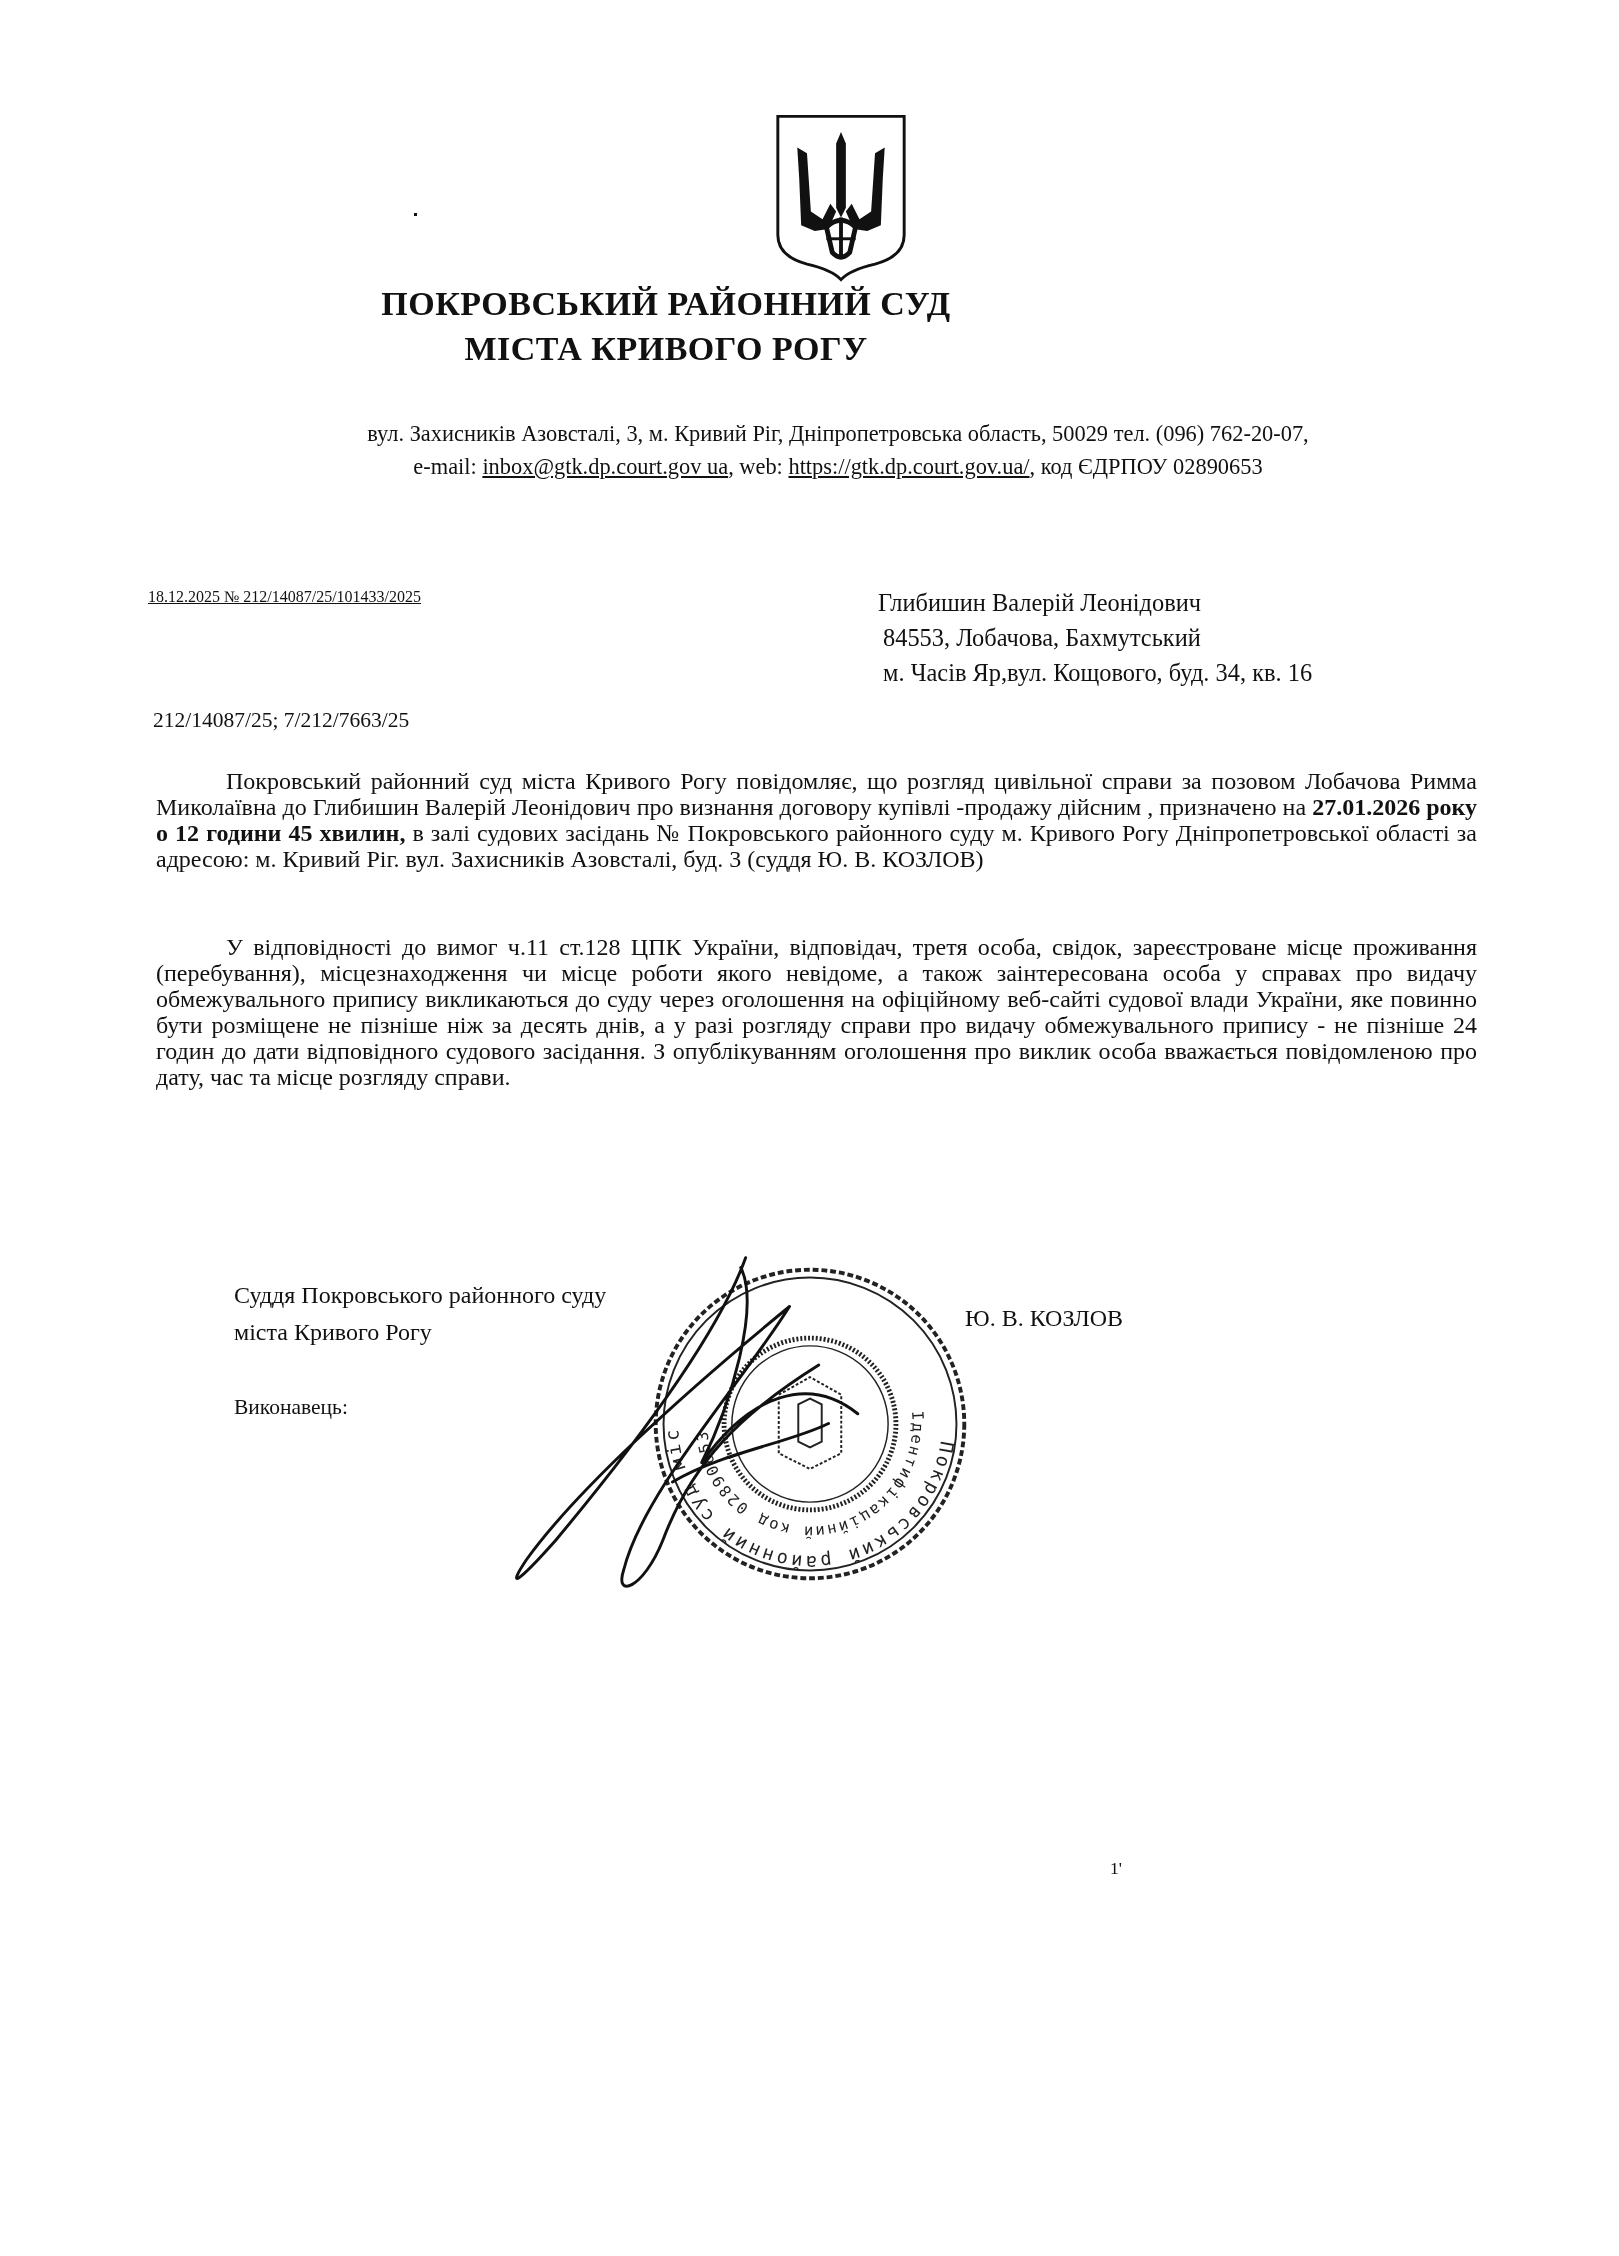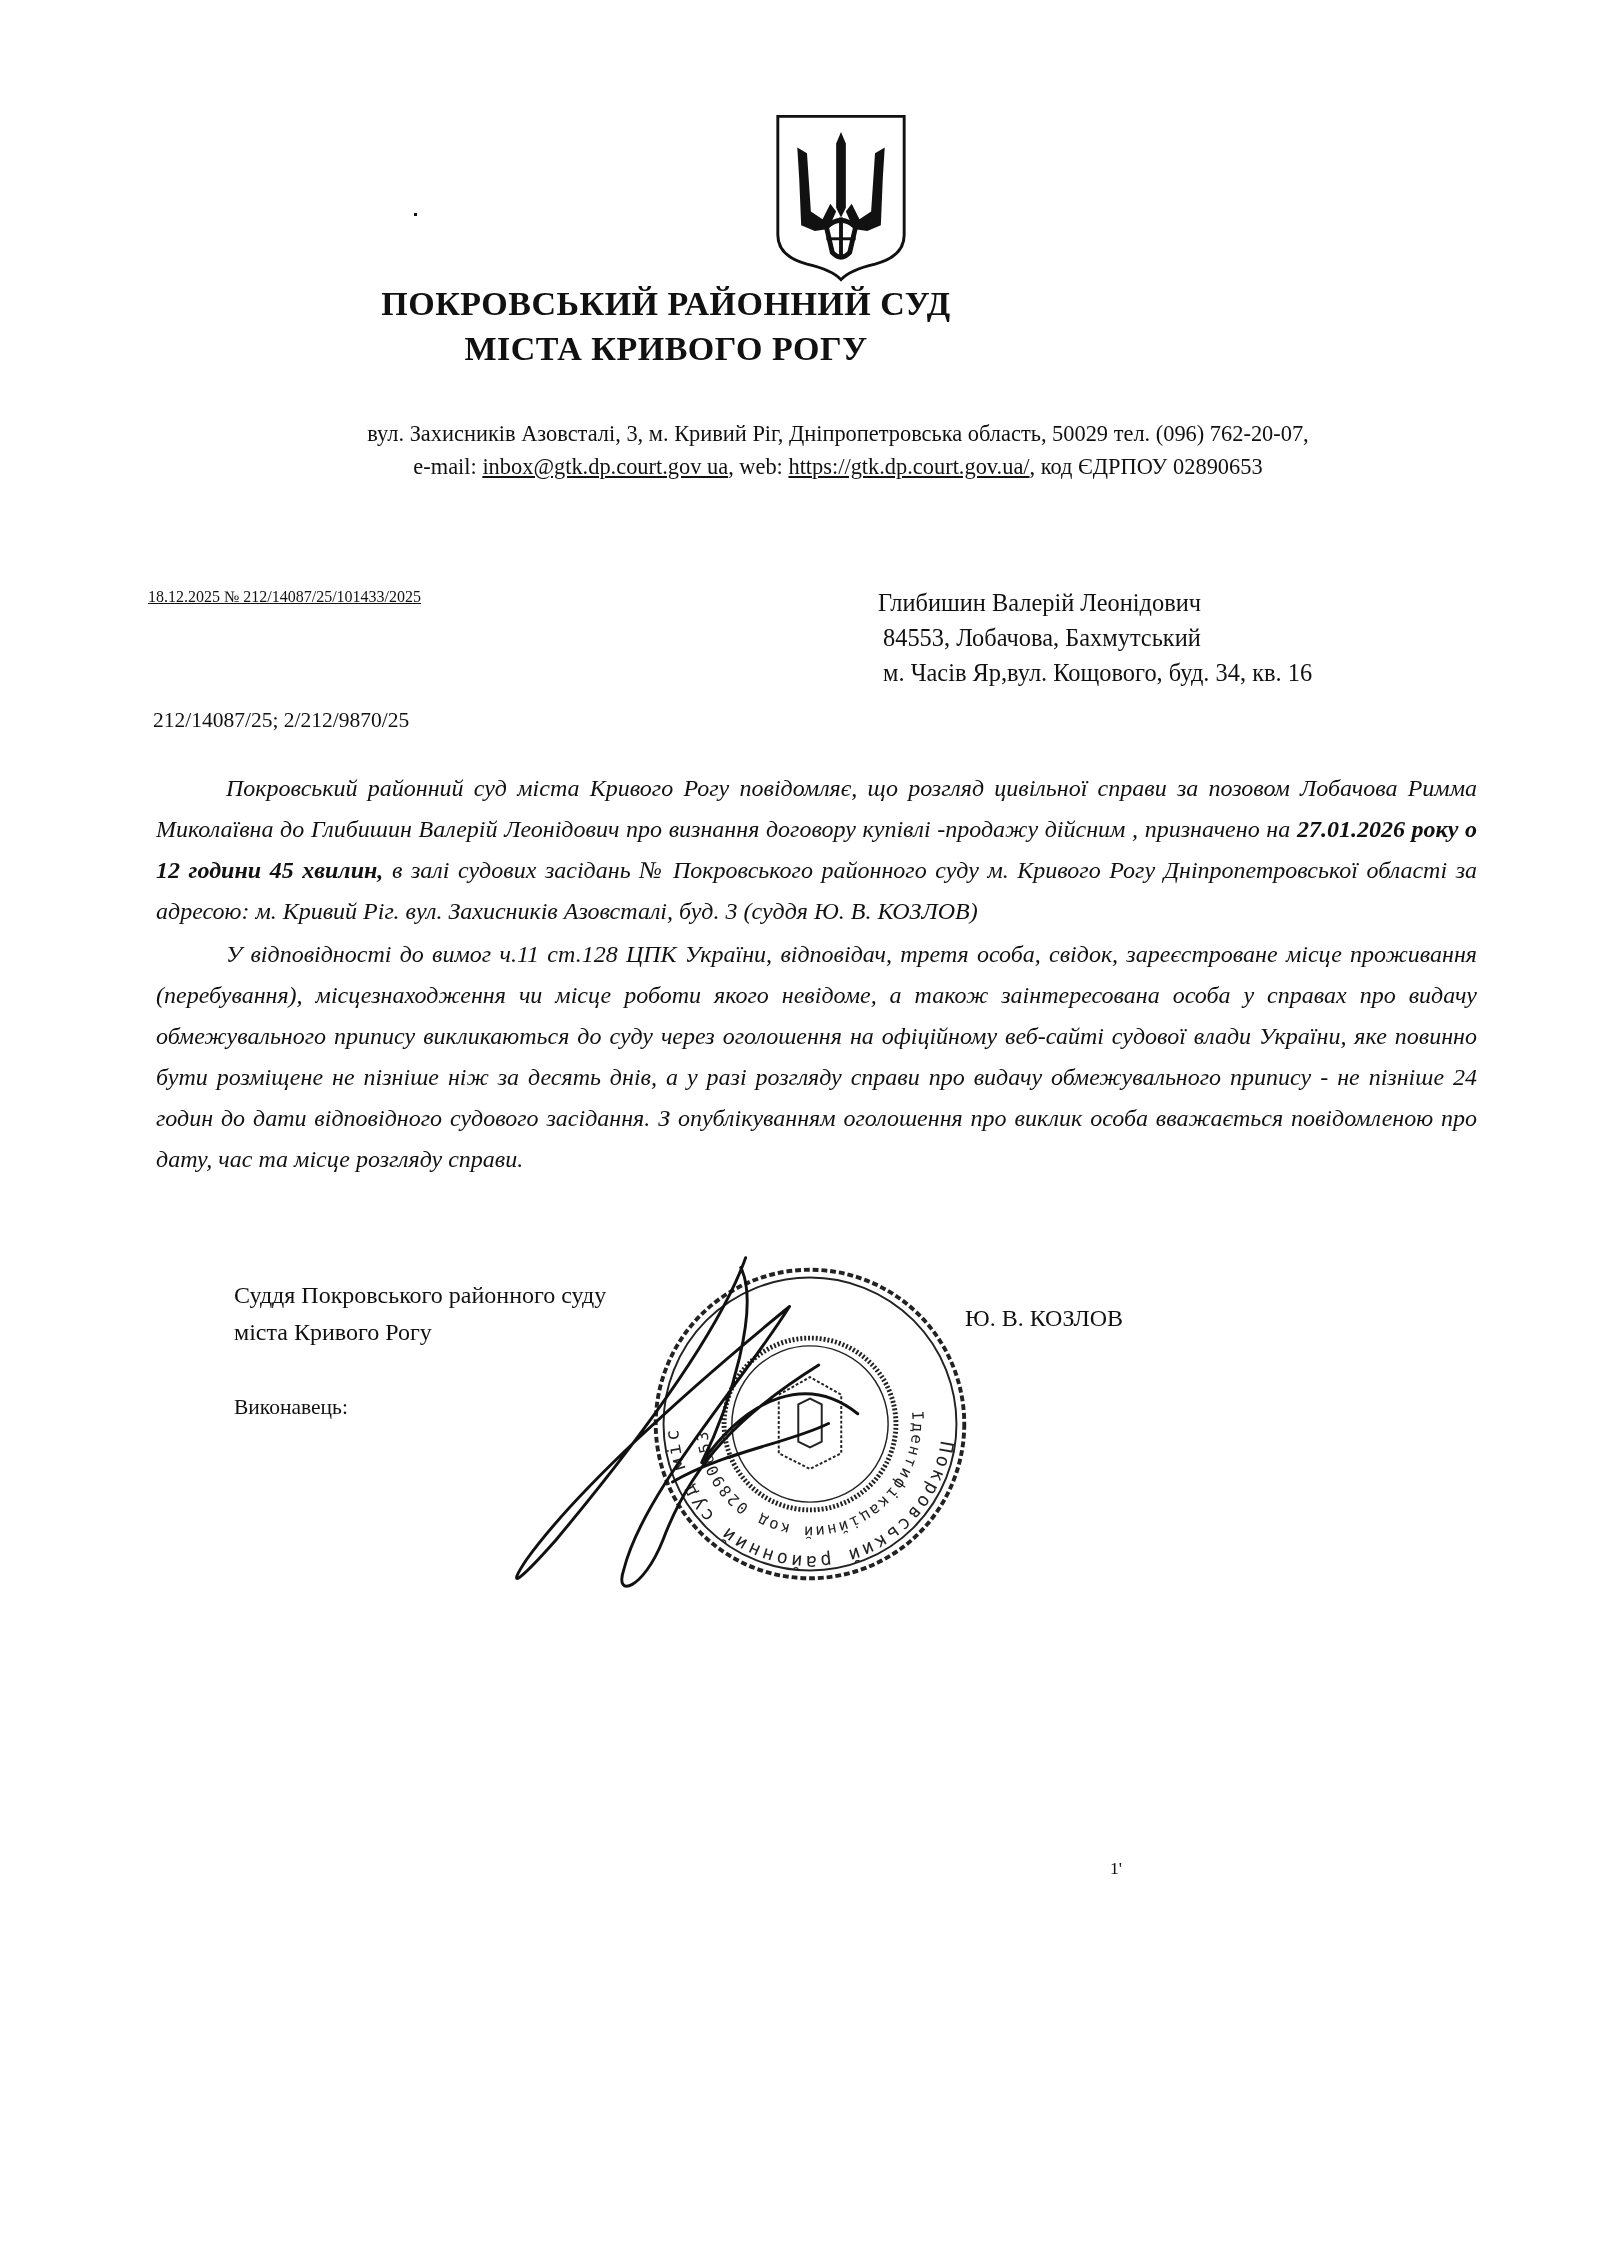--- a/index.html
+++ b/index.html
@@ -13,21 +13,21 @@
   .addr { left: 0; width: 1620px; text-align: center; font-size: 22.4px; margin-left: 28px; }
   .a1 { top: 421px; }
   .a2 { top: 454px; }
   .u { text-decoration: underline; }
   .ref { left: 148px; top: 588px; font-size: 16px; text-decoration: underline; }
   .ref2 { left: 153px; top: 708px; font-size: 21.5px; }
   .recip { left: 878px; font-size: 24.4px; }
   .r1 { top: 589px; }
   .r2 { top: 624px; left: 883px; }
   .r3 { top: 659px; left: 883px; }
-  .body { left: 156px; width: 1321px; font-size: 24px; line-height: 41px; text-align: justify; font-style: italic; }
+  .body { left: 156px; width: 1321px; font-size: 24px; line-height: 26px; text-align: justify; }
   .p1 { top: 768px; }
   .p2 { top: 934px; }
   .indent { text-indent: 70px; }
   .b { font-weight: bold; }
   .sig { font-size: 24px; }
   .s1 { left: 234px; top: 1282px; }
   .s2 { left: 234px; top: 1319px; }
   .s3 { left: 925px; top: 1305px; margin-left: 40px; }
   .exec { left: 234px; top: 1395px; font-size: 21.5px; }
   .stamp { left: 644px; top: 1258px; width: 332px; height: 332px; }
@@ -52,21 +52,21 @@
 
 <div class="abs title t1">ПОКРОВСЬКИЙ РАЙОННИЙ СУД</div>
 <div class="abs title t2">МІСТА КРИВОГО РОГУ</div>
 
 <div class="abs addr a1">вул. Захисників Азовсталі, 3, м. Кривий Ріг,  Дніпропетровська область, 50029 тел. (096) 762-20-07,</div>
 <div class="abs addr a2">
   <span>e-mail: </span><span class="u">inbox@gtk.dp.court.gov ua</span><span>,  web: </span><span class="u">https://gtk.dp.court.gov.ua/</span><span>, код ЄДРПОУ 02890653</span>
 </div>
 
 <div class="abs ref">18.12.2025 №  212/14087/25/101433/2025</div>
-<div class="abs ref2">212/14087/25; 2/212/9870/25</div>
+<div class="abs ref2">212/14087/25; 7/212/7663/25</div>
 
 <div class="abs recip r1">Глибишин Валерій Леонідович</div>
 <div class="abs recip r2">84553,  Лобачова,  Бахмутський</div>
 <div class="abs recip r3">м. Часів Яр,вул. Кощового, буд. 34, кв. 16</div>
 
 <div class="abs body p1 indent">
   <span>Покровський районний суд міста Кривого Рогу  повідомляє, що розгляд цивільної справи за позовом Лобачова Римма Миколаївна  до Глибишин Валерій Леонідович про визнання договору купівлі -продажу дійсним  , призначено на </span><span class="b">27.01.2026</span><span class="b"> року о  12 години  45 хвилин,</span><span> в залі судових засідань №  Покровського  районного суду м. Кривого Рогу Дніпропетровської області за адресою: м. Кривий Ріг. вул. Захисників Азовсталі,  буд. 3 (суддя  Ю.  В.  КОЗЛОВ)</span>
 </div>
 <div class="abs body p2 indent">У відповідності до вимог ч.11 ст.128 ЦПК України, відповідач, третя особа, свідок, зареєстроване місце проживання (перебування), місцезнаходження чи місце роботи якого невідоме, а також заінтересована особа у справах про видачу обмежувального припису викликаються до суду через оголошення на офіційному веб-сайті судової влади України, яке повинно бути розміщене не пізніше ніж за десять днів, а у разі розгляду справи про видачу обмежувального припису - не пізніше 24 годин до дати відповідного судового засідання. З опублікуванням оголошення про виклик особа вважається повідомленою про дату, час та місце розгляду справи.</div>
 

